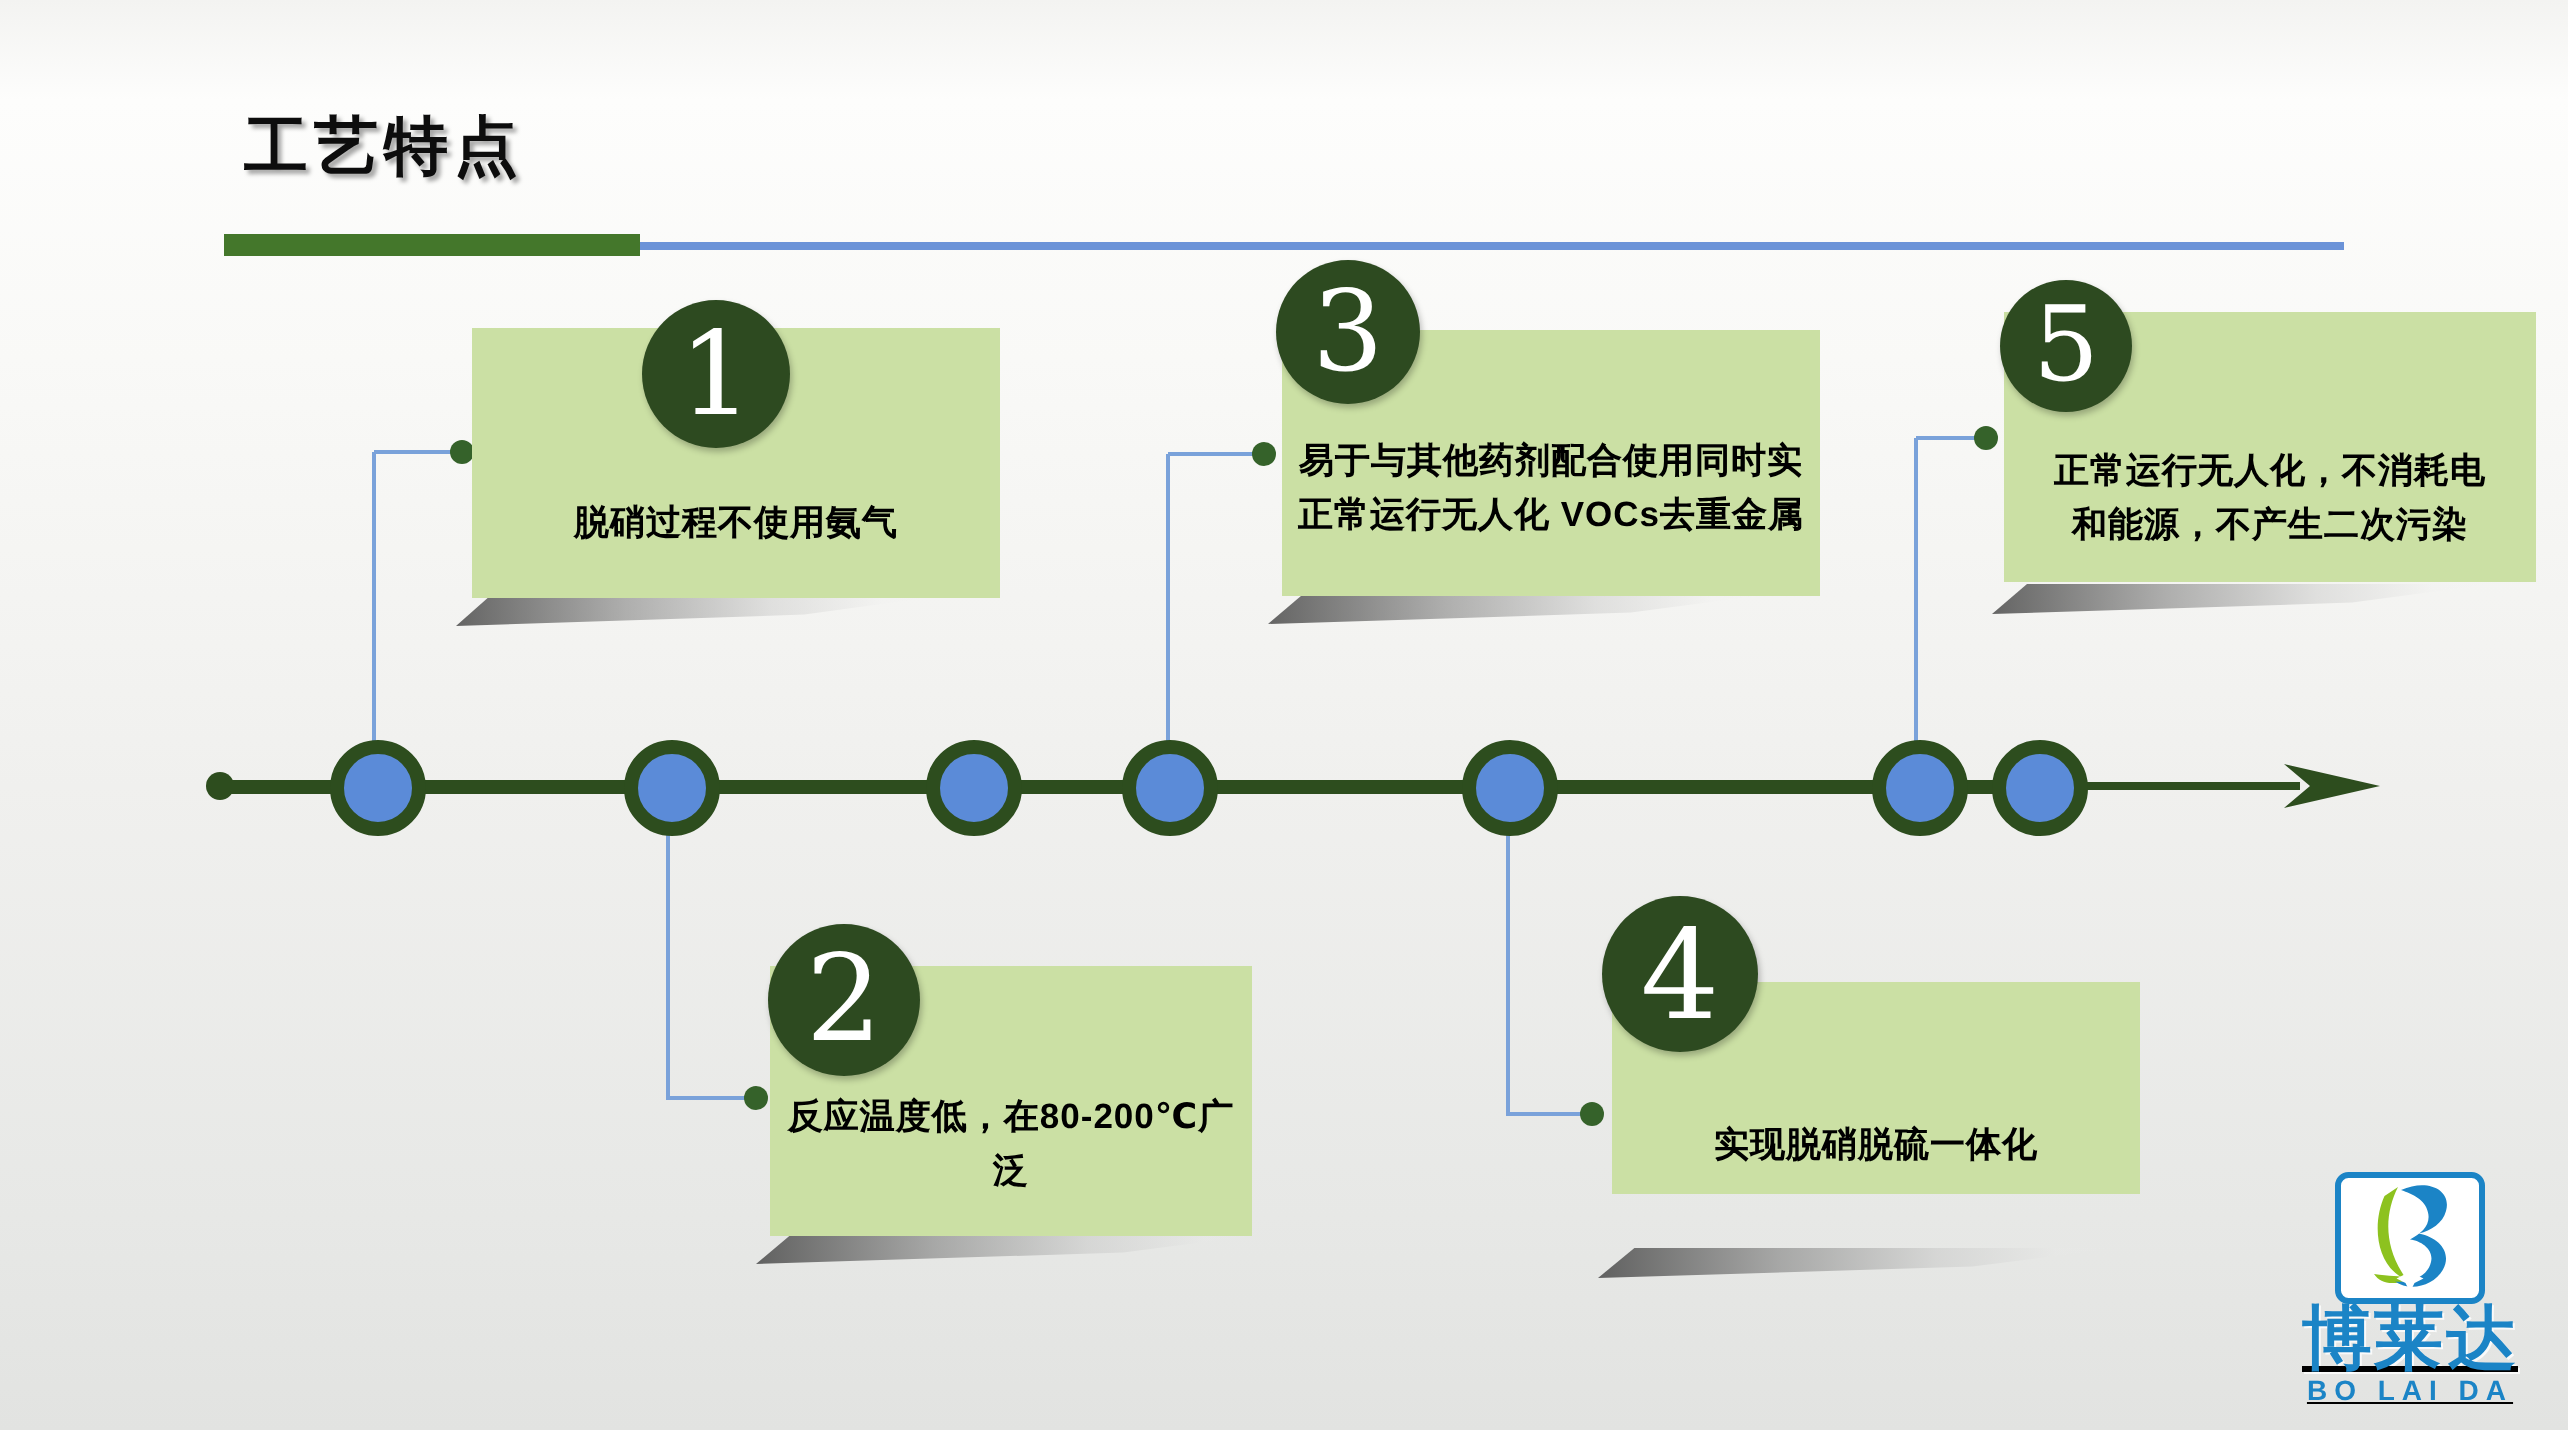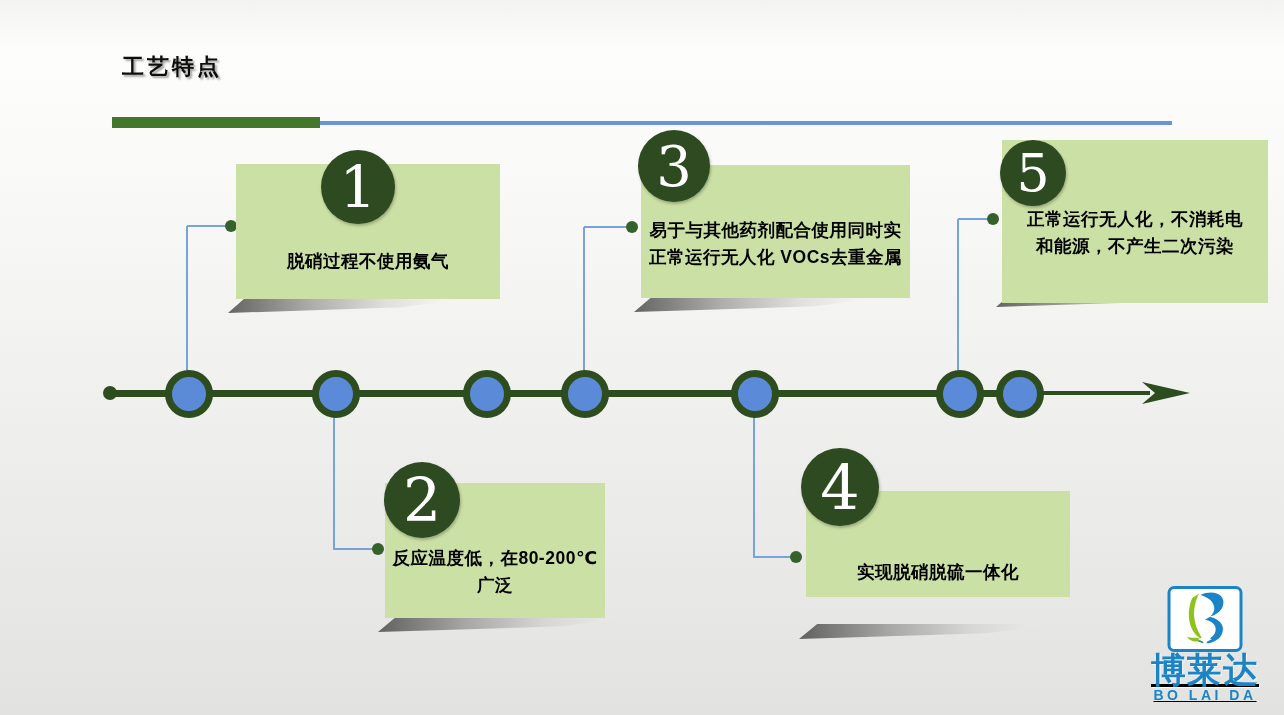--- a/index.html
+++ b/index.html
@@ -3,21 +3,21 @@
 <meta charset="utf-8">
 <style>
   html,body{margin:0;padding:0;background:#e9eae8;font-family:"Liberation Sans","DejaVu Sans",sans-serif;}
   .stage{
     position:relative;width:1284px;height:715px;overflow:hidden;
     background:linear-gradient(180deg,#f3f3f1 0%,#fdfdfc 7%,#f9f9f7 25%,#f0f0ee 55%,#e7e8e6 85%,#e2e3e1 100%);
   }
   
   .title{
     position:absolute;left:122px;top:52px;
-    font-size:22px;font-weight:bold;color:#0d0d0d;letter-spacing:3px;
+    font-size:32px;font-weight:bold;color:#0d0d0d;letter-spacing:3px;
     text-shadow:2px 2px 2px rgba(0,0,0,0.35);
   }
   .title-bar{position:absolute;left:112px;top:117px;width:208px;height:11px;background:#44772b;}
   .title-line{position:absolute;left:320px;top:121px;width:852px;height:4px;background:#6b93d8;}
   
   .tl-line{position:absolute;left:110px;top:390px;width:912px;height:7px;background:#2d4d1e;}
   .tl-line-thin{position:absolute;left:1022px;top:391px;width:128px;height:4px;background:#2d4d1e;}
   .tl-start-dot{position:absolute;left:103px;top:386px;width:14px;height:14px;border-radius:50%;background:#2d4d1e;}
   .tl-arrow{position:absolute;left:1142px;top:378px;}
   .node{
@@ -45,27 +45,27 @@
     box-shadow:1px 2px 3px rgba(0,0,0,0.25);
   }
   .swoosh{
     position:absolute;height:15px;
     background:linear-gradient(to right,rgba(45,45,45,0.72) 0%,rgba(105,105,105,0.5) 35%,rgba(175,175,175,0.3) 65%,rgba(235,235,235,0.12) 88%,rgba(255,255,255,0) 100%);
     clip-path:polygon(0 100%,7% 0,100% 0,72% 62%);
   }
   
   #box1{left:236px;top:164px;width:264px;height:135px;}
   #box1 .btext{top:84px;}
-  #box2{left:385px;top:483px;width:220px;height:135px;}
+  #box2{left:385px;top:483px;width:241px;height:135px;}
   #box2 .btext{top:62px;}
   #box3{left:641px;top:165px;width:269px;height:133px;}
   #box3 .btext{top:52px;}
   #box4{left:806px;top:491px;width:264px;height:106px;}
   #box4 .btext{top:68px;}
-  #box5{left:1002px;top:140px;width:266px;height:163px;}
+  #box5{left:1002px;top:156px;width:266px;height:135px;}
   #box5 .btext{top:66px;}
   #num1{left:321px;top:150px;width:74px;height:74px;font-size:58px;}
   #num2{left:384px;top:462px;width:76px;height:76px;font-size:60px;}
   #num3{left:638px;top:130px;width:72px;height:72px;font-size:56px;}
   #num4{left:801px;top:448px;width:78px;height:78px;font-size:62px;}
   #num5{left:1000px;top:140px;width:66px;height:66px;font-size:52px;}
   
   .logo{position:absolute;left:1140px;top:586px;width:130px;text-align:center;text-decoration:underline;}
   .logo-mark{display:block;margin:0 auto;}
   .logo-cn{font-size:35px;font-weight:bold;color:#1b84c6;letter-spacing:1px;line-height:36px;

